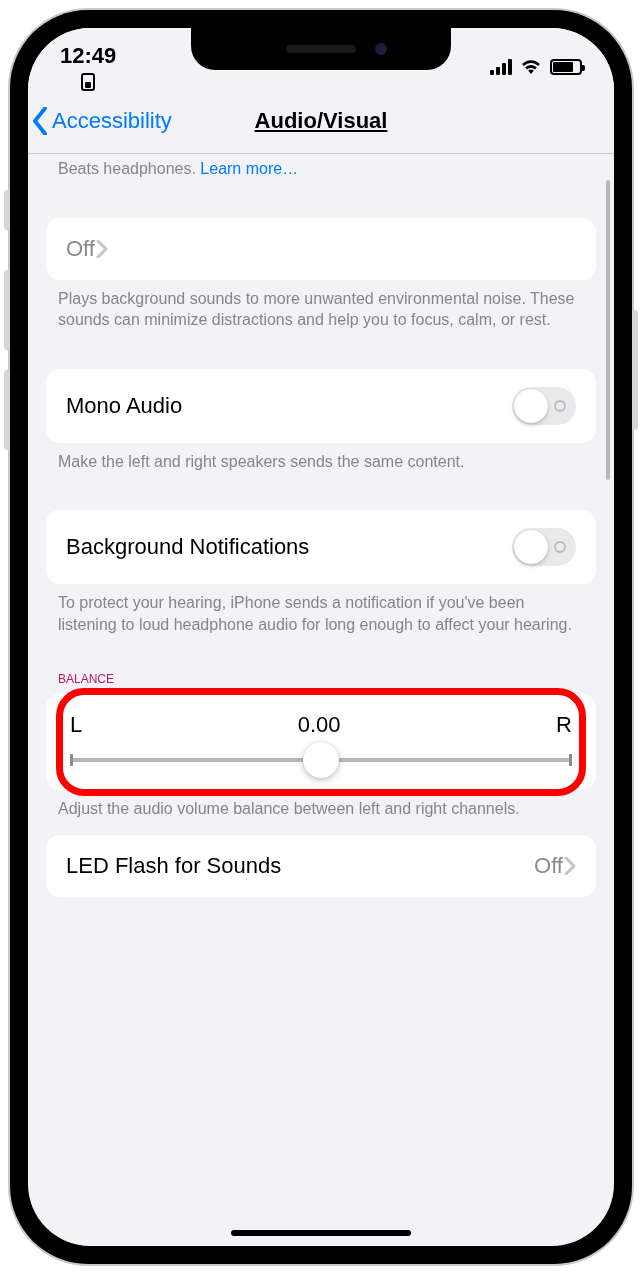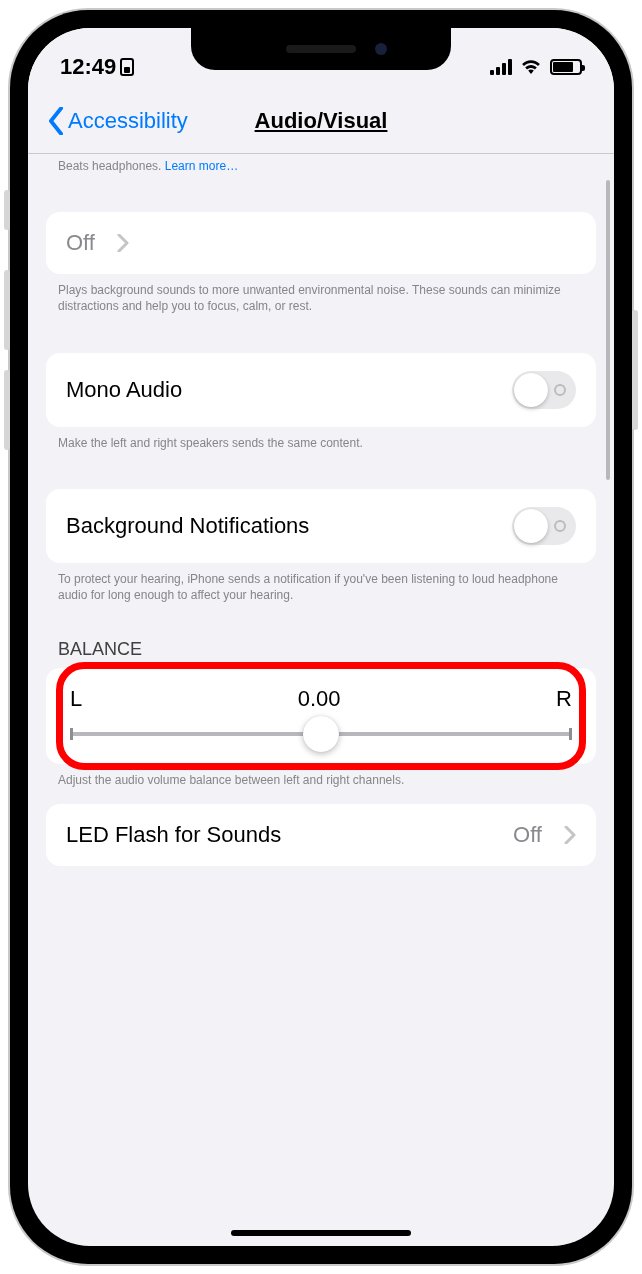--- a/index.html
+++ b/index.html
@@ -62,21 +62,21 @@
     height: 60px;
     display: flex;
     justify-content: space-between;
     align-items: center;
     padding: 18px 32px 0;
     font-weight: 600;
     font-size: 22px;
     z-index: 5;
     background:#f2f2f7;
   }
-  .status-left { display:flex; align-items:center; gap:4px; }
+  .status-left { display:flex; align-items:center; gap:4px;flex-direction:column; }
   .status-right { display:flex; align-items:center; gap:8px; }
   .card-icon { width:14px; height:18px; border:2px solid #000; border-radius:3px; display:inline-flex; align-items:flex-end; justify-content:center; padding-bottom:1px;}
   .card-icon::after{content:""; width:6px; height:6px; background:#000; border-radius:1px;}
   .signal-bars { display:inline-flex; align-items:flex-end; gap:2px; height:16px;}
   .signal-bars span{ width:4px; background:#000; border-radius:1px;}
   .b1{height:5px}.b2{height:8px}.b3{height:12px}.b4{height:16px}
   .wifi-icon svg { display:block; }
   .battery { width:32px; height:16px; border:2px solid #000; border-radius:4px; position:relative; }
   .battery::after{content:""; position:absolute; right:-5px; top:4px; width:3px; height:6px; background:#000; border-radius:0 2px 2px 0;}
   .battery-fill{ position:absolute; left:1px; top:1px; bottom:1px; width:70%; background:#000; border-radius:1px;}
@@ -88,21 +88,21 @@
     background: #f2f2f7;
     border-bottom: 1px solid #c9c9cc;
     display:flex;
     align-items:center;
     z-index:4;
   }
   .nav-back {
     display:flex; align-items:center;
     color:#007aff;
     font-size:22px;
-    padding-left:20px;
+    padding-left:4px;
     gap:4px;
     cursor:pointer;
     min-width: 190px;
   }
   .chev-left { width:16px; height:28px; }
   .nav-title {
     position:absolute;
     left:0; right:0;
     text-align:center;
     font-size:22px;
@@ -121,48 +121,48 @@
     position:absolute;
     right:4px; top:152px;
     width:4px; height:300px;
     background:#b8b8bc;
     border-radius:2px;
     z-index:3;
   }
 
   .footer-text {
     color:#868689;
-    font-size:12px;
+    font-size:16px;
     line-height:1.35;
     padding: 8px 30px 16px;
   }
   .footer-text.truncated-top { padding-top: 4px; }
   .learn-link { color:#007aff; }
 
   .section-header {
-    color:#404040;
-    font-size:18px;
+    color:#be185d;
+    font-size:12px;
     text-transform: uppercase;
     padding: 20px 30px 8px;
   }
 
   .cell-group {
     background:#fff;
     border-radius:14px;
     margin: 0 18px;
   }
   .cell {
     display:flex;
     align-items:center;
     padding: 18px 20px;
     font-size:22px;
     color:#000;
   }
   .cell-label { flex:1; }
-  .cell-value { color:#8a8a8e; font-size:22px; margin-right:22px;}
+  .cell-value { color:#8a8a8e; font-size:22px; margin-right:1px;}
   .chev-right { color:#c5c5c8; }
   .chev-right svg{display:block;}
 
   .switch {
     width:64px; height:38px;
     background:#e9e9eb;
     border-radius:20px;
     position:relative;
     cursor:pointer;
   }

